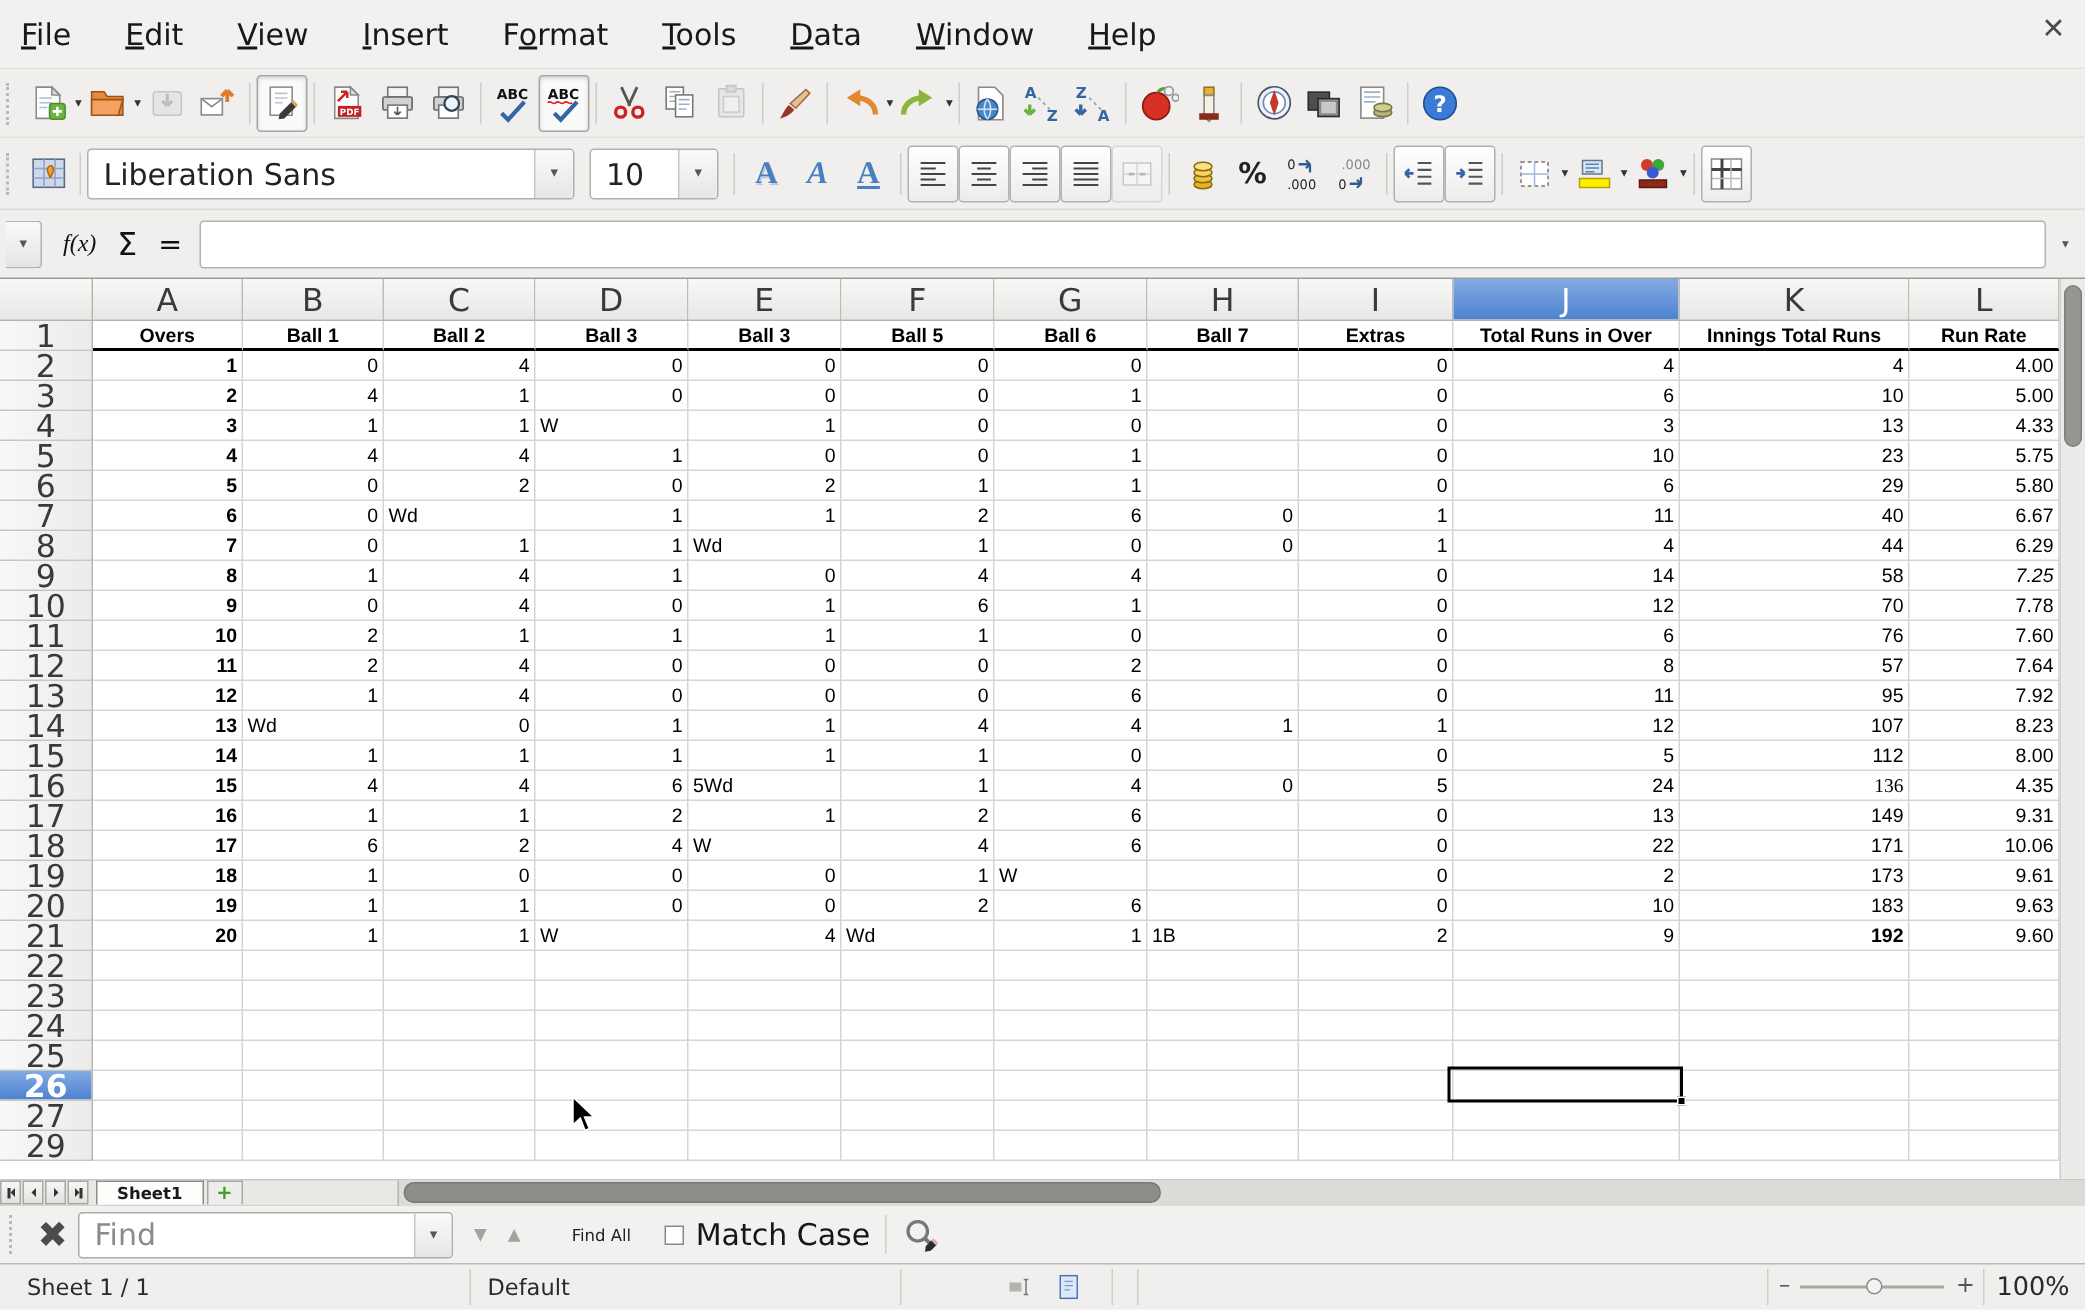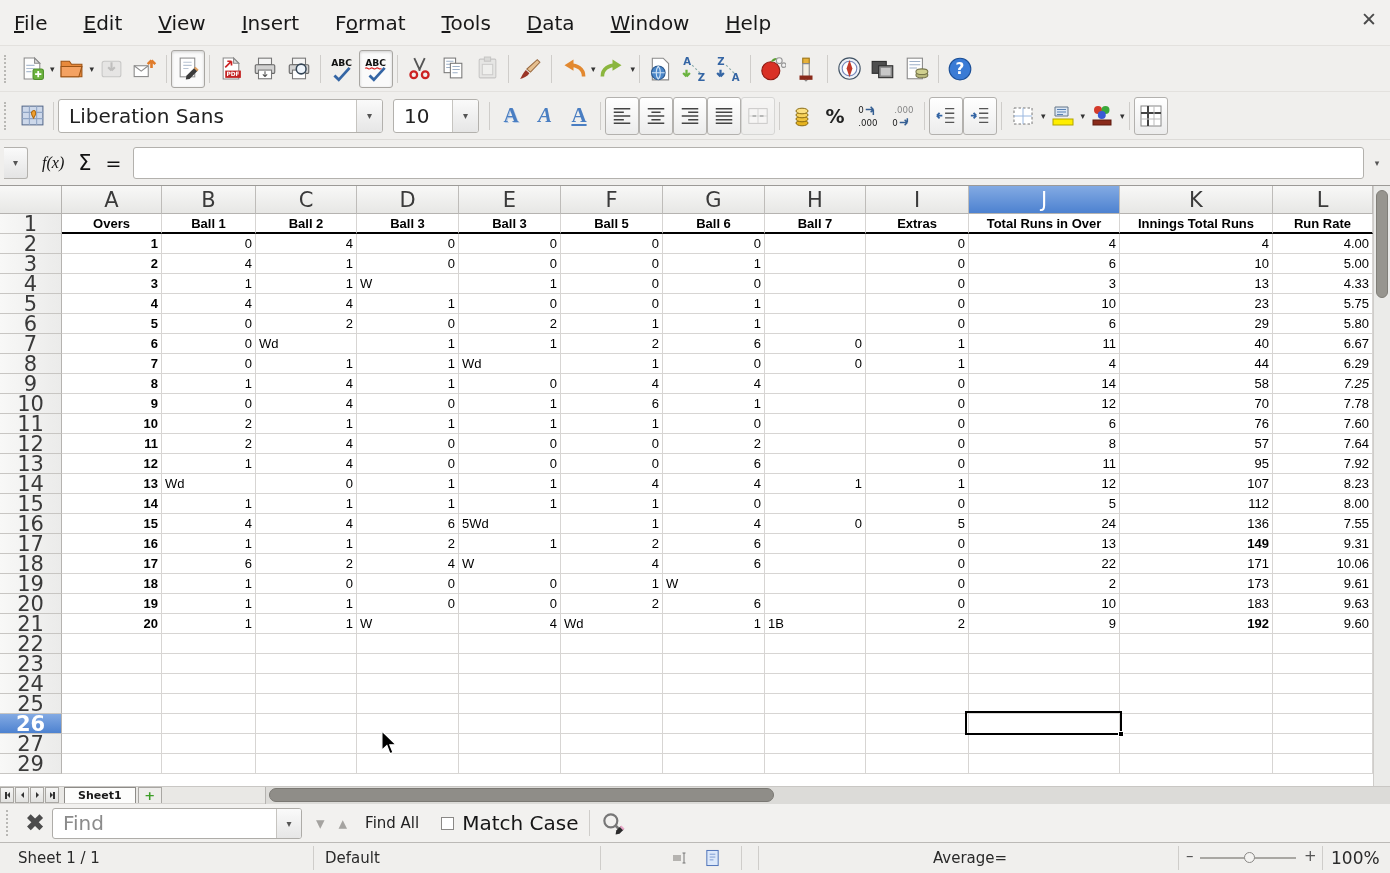--- a/index.html
+++ b/index.html
@@ -67,21 +67,21 @@
 .hscroll{position:absolute;left:265px;right:0;top:0;height:17px;background:#dcdbd8;border-left:1px solid #b5b3b0}
 .hthumb{position:absolute;left:3px;top:1px;height:14px;width:505px;background:#8f8d88;border:1px solid #7a7873;border-radius:7px}
 
 .findbar{height:39px;display:flex;align-items:center;background:#f2f1ef;border-top:1px solid #d6d4d1;padding-left:6px}
 .fgrip{width:6px;height:26px;border-left:2px dotted #b9b8b5;margin-right:6px}
 .find-close{font-size:24px;font-weight:bold;color:#4c4c4c;width:34px;text-align:center;line-height:1}
 .find-input{width:250px;height:31px;border:1px solid #aeaca8;border-radius:3px;background:#fff;display:flex;align-items:center;justify-content:space-between;padding-left:10px;overflow:hidden}
 .find-ph{color:#8b8b8b;font-size:20px}
 .fi-dd{width:25px;height:100%;border-left:1px solid #c6c4c0;background:linear-gradient(#fafafa,#e6e6e6);display:flex;align-items:center;justify-content:center;font-size:10px;color:#555}
 .chev{font-size:17px;color:#a5a3a0;margin-left:14px}
-.find-all{font-size:15px;color:#222;margin-left:18px}
+.find-all{font-size:11px;color:#222;margin-left:34px}
 .mcbox{width:13px;height:13px;background:#fff;border:1px solid #8a8886;margin-left:22px;flex:none}
 .match-case{font-size:20px;color:#161616;margin-left:8px}
 .fsep{width:1px;height:26px;background:#cfcdca;margin:0 10px}
 
 .statusbar{height:31px;background:#f0efed;border-top:1px solid #bbb9b6;position:relative;font-size:15px;color:#2a2a2a}
 .sb{position:absolute;top:0;height:30px;display:flex;align-items:center}
 .sbdiv{position:absolute;top:3px;width:1px;height:24px;background:#cfcdca}
 .zoomtrack{position:absolute;left:14px;top:14px;width:96px;height:2px;background:#a9a7a3}
 .zoomthumb{position:absolute;left:58px;top:9px;width:11px;height:11px;border-radius:50%;background:#f4f3f1;border:1px solid #8a8886}
 .zsign{font-size:15px;color:#555}
@@ -747,36 +747,36 @@
         <div class="cell bold" style="width: 100px;">15</div>
         <div class="cell" style="width: 94px;">4</div>
         <div class="cell" style="width: 101px;">4</div>
         <div class="cell" style="width: 102px;">6</div>
         <div class="cell tleft" style="width: 102px;">5Wd</div>
         <div class="cell" style="width: 102px;">1</div>
         <div class="cell" style="width: 102px;">4</div>
         <div class="cell" style="width: 101px;">0</div>
         <div class="cell" style="width: 103px;">5</div>
         <div class="cell" style="width: 151px;">24</div>
-        <div class="cell" style="width: 153px;">136</div>
-        <div class="cell" style="width: 100px;">7.55</div>
+        <div class="cell" style="width: 153px; font-family: Liberation Serif, serif;">136</div>
+        <div class="cell" style="width: 100px;">4.35</div>
       </div>
       <div class="grow">
         <div class="rowhead">17</div>
         <div class="cell bold" style="width: 100px;">16</div>
         <div class="cell" style="width: 94px;">1</div>
         <div class="cell" style="width: 101px;">1</div>
         <div class="cell" style="width: 102px;">2</div>
         <div class="cell" style="width: 102px;">1</div>
         <div class="cell" style="width: 102px;">2</div>
         <div class="cell" style="width: 102px;">6</div>
         <div class="cell" style="width: 101px;"></div>
         <div class="cell" style="width: 103px;">0</div>
         <div class="cell" style="width: 151px;">13</div>
-        <div class="cell" style="width: 153px; font-weight: bold;">149</div>
+        <div class="cell" style="width: 153px;">149</div>
         <div class="cell" style="width: 100px;">9.31</div>
       </div>
       <div class="grow">
         <div class="rowhead">18</div>
         <div class="cell bold" style="width: 100px;">17</div>
         <div class="cell" style="width: 94px;">6</div>
         <div class="cell" style="width: 101px;">2</div>
         <div class="cell" style="width: 102px;">4</div>
         <div class="cell tleft" style="width: 102px;">W</div>
         <div class="cell" style="width: 102px;">4</div>
@@ -1001,21 +1001,20 @@
       </svg>
   </span>
   <span class="sb" style="left:704px">
     <svg width="17" height="18" viewBox="0 0 18 18">
         <rect x="3" y="1" width="12" height="16" fill="#dce8fa" stroke="#4a6fb8"></rect>
         <path d="M6 5h6M6 8h6M6 11h4" stroke="#7a9ad0"></path>
       </svg>
   </span>
   <div class="sbdiv" style="left:741px"></div>
   <div class="sbdiv" style="left:758px"></div>
-  <span class="sb" style="left:760px;width:420px;justify-content:center">Average=</span>
   <div class="sbdiv" style="left:1178px"></div>
   <div class="sb" style="left:1186px;width:130px">
     <span class="zsign" style="position:absolute;left:0;top:4px">–</span>
     <div class="zoomtrack"></div>
     <div class="zoomthumb"></div>
     <span class="zsign" style="position:absolute;left:118px;top:4px">+</span>
   </div>
   <div class="sbdiv" style="left:1322px"></div>
   <span class="sb" style="left:1331px;font-size:17px">100%</span>
 </div>

